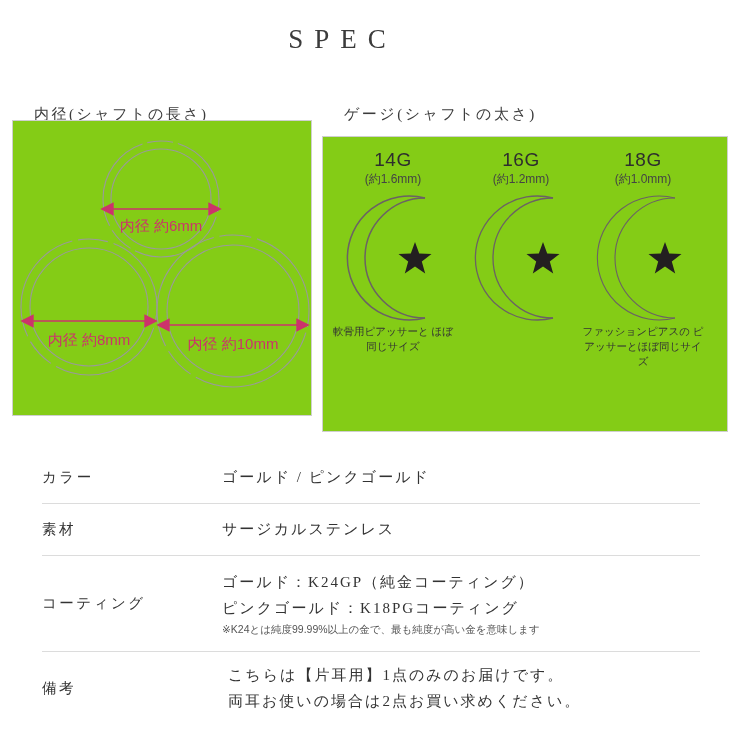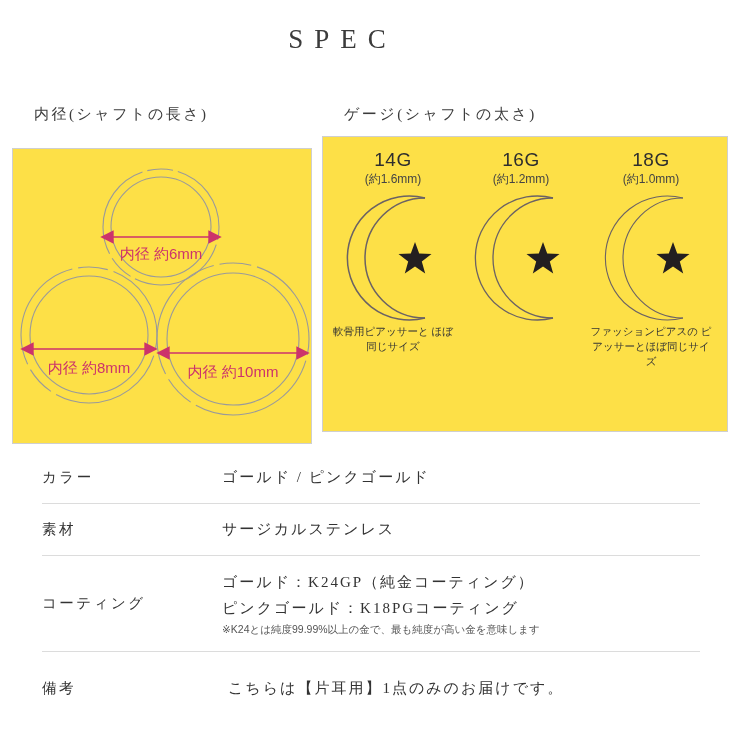--- a/index.html
+++ b/index.html
@@ -44,38 +44,38 @@
     color: #3b3b3b;
     white-space: nowrap;
   }
   #head-left  { left: 34px;  top: 105px; }
   #head-right { left: 344px; top: 105px; }
 
   
   .panel {
     position: absolute;
     border: 1px solid #cfcfcf;
-    background: #fde047;
+    background: #84cc16;
     box-sizing: border-box;
   }
-  #panel-diameter { left: 12px;  top: 148px; width: 300px; height: 296px; }
+  #panel-diameter { left: 12px;  top: 120px; width: 300px; height: 296px; }
   #panel-gauge    { left: 322px; top: 136px; width: 406px; height: 296px; }
 
   .ring-svg, .gauge-svg { display: block; }
 
   
   .gauge-col {
     position: absolute;
     top: 12px;
     width: 128px;
     text-align: center;
   }
   #gauge-col-0 { left: 6px; }
   #gauge-col-1 { left: 134px; }
-  #gauge-col-2 { left: 264px; }
+  #gauge-col-2 { left: 256px; }
 
   .gauge-name {
     font-size: 19px;
     color: #2e2e2e;
     letter-spacing: 0.5px;
     line-height: 1.15;
   }
   .gauge-mm {
     font-size: 12px;
     color: #444444;
@@ -258,18 +258,19 @@
         <span class="line">ゴールド：K24GP（純金コーティング）</span>
         <span class="line">ピンクゴールド：K18PGコーティング</span>
         <span class="spec-note-small">※K24とは純度99.99%以上の金で、最も純度が高い金を意味します</span>
       </div>
     </div>
 
     <div class="spec-row" id="row-note">
       <div class="spec-label">備考</div>
       <div class="spec-value">
         <span class="line">こちらは【片耳用】1点のみのお届けです。</span>
+        <span class="line">両耳お使いの場合は2点お買い求めください。</span>
       </div>
     </div>
 
   </div>
 
 </div>
 
 </body></html>

